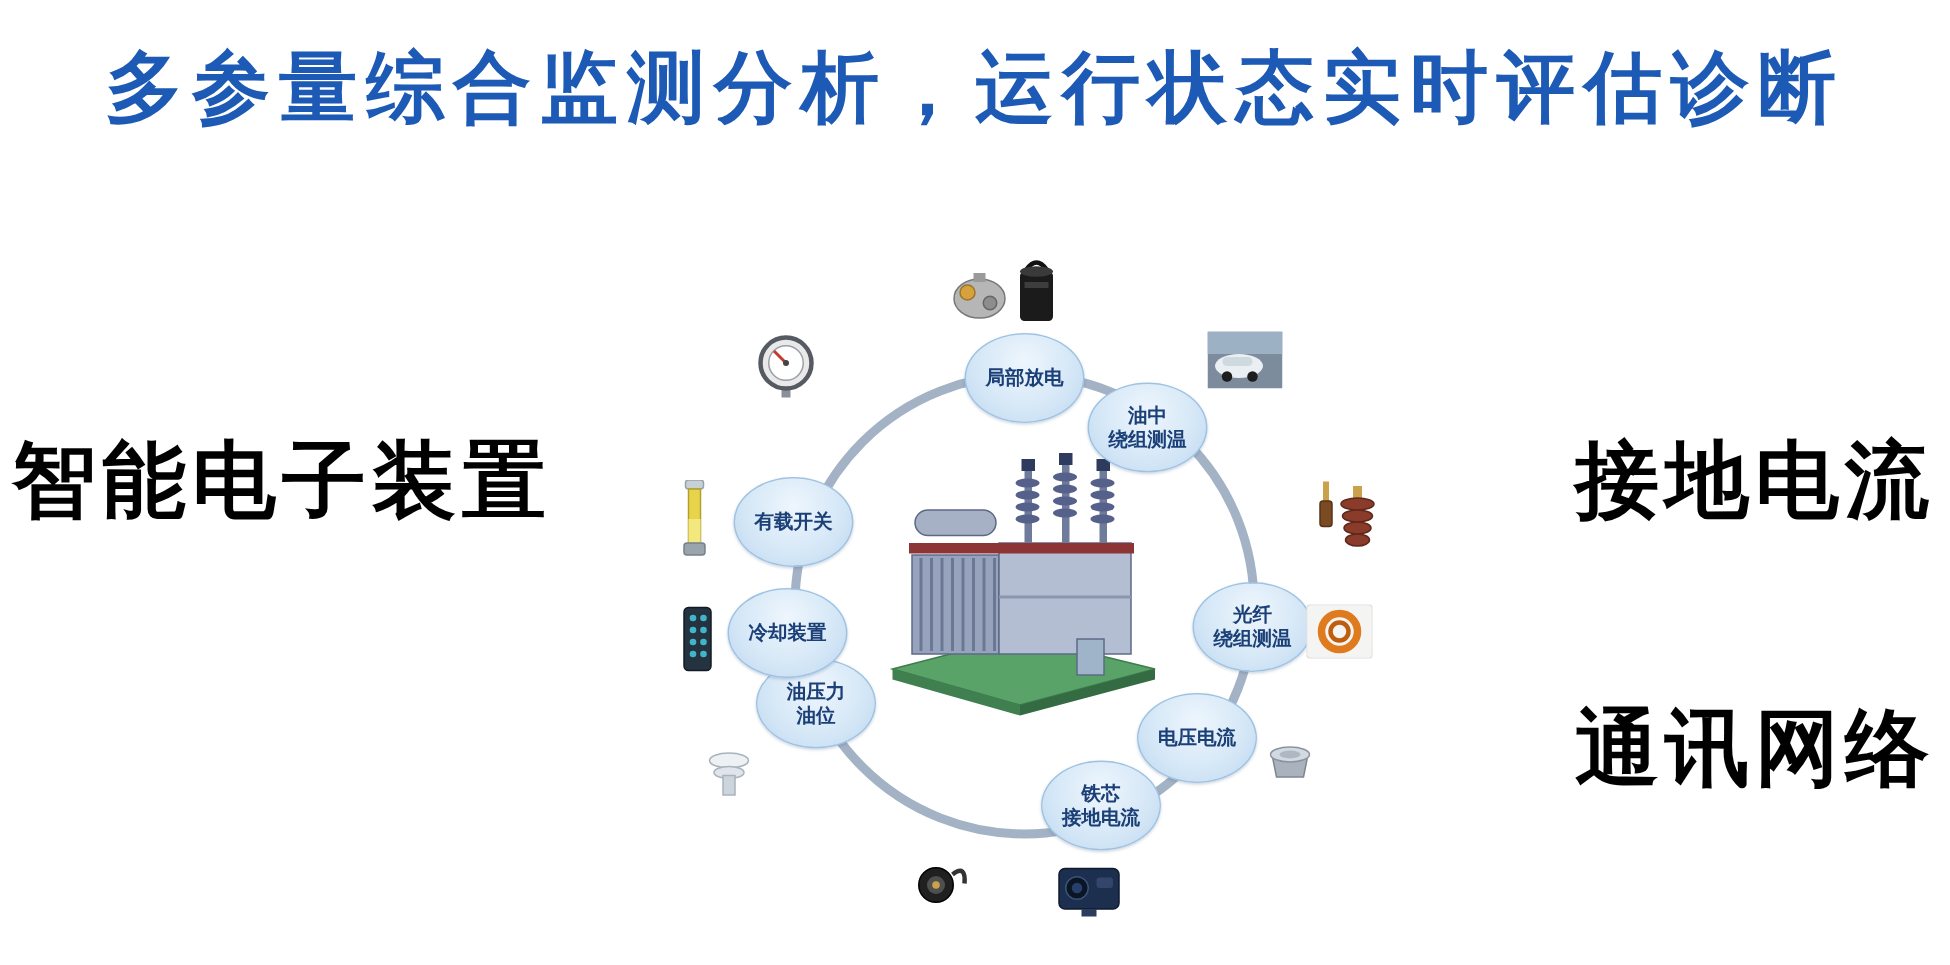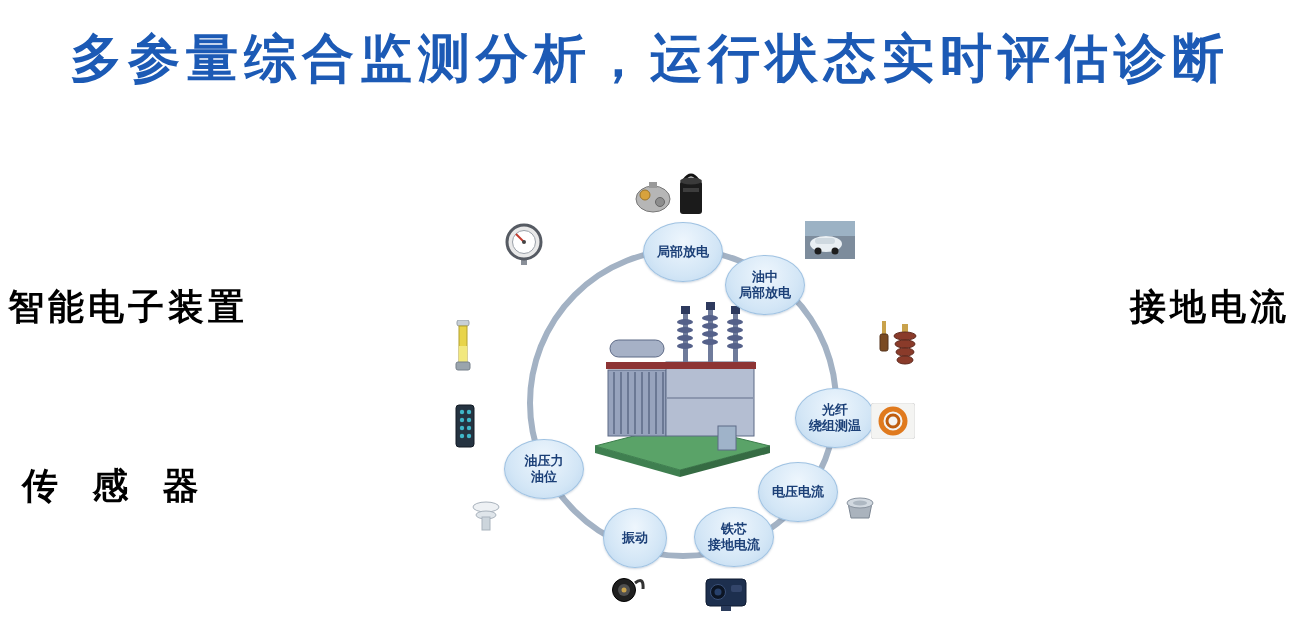--- a/index.html
+++ b/index.html
@@ -4,21 +4,21 @@
 <style>
   html,body{margin:0;padding:0;background:#fff;}
   #slide{position:relative;width:1300px;height:643px;background:#ffffff;overflow:hidden;
          font-family:"Liberation Sans","DejaVu Sans",sans-serif;}
 
   
   .title{position:absolute;top:24px;left:0;width:1300px;text-align:center;
          font-size:52px;font-weight:bold;color:#1c5ab5;letter-spacing:6px;white-space:nowrap;}
 
   
-  .side-label{position:absolute;font-size:36px;font-weight:bold;color:#000;letter-spacing:4px;white-space:nowrap;}
+  .side-label{position:absolute;font-size:56px;font-weight:bold;color:#000;letter-spacing:4px;white-space:nowrap;}
   .lbl-tl{left:8px;top:283px;}
   .lbl-bl{left:22px;top:462px;letter-spacing:0.95em;}
   .lbl-tr{right:10px;top:283px;}
   .lbl-br{right:10px;top:462px;}
 
   
   .ring{position:absolute;left:527px;top:247px;width:300px;height:300px;
         border:6px solid #a3b2c4;border-radius:50%;}
 
   
@@ -47,22 +47,22 @@
   .d-tube{left:452px;top:320px;}
 </style>
 </head>
 <body>
 
 <div id="slide">
 
   <div class="title">多参量综合监测分析，运行状态实时评估诊断</div>
 
   <div class="side-label lbl-tl">智能电子装置</div>
-  <div class="side-label lbl-bl">传感器</div>
   <div class="side-label lbl-tr">接地电流</div>
+  <div class="side-label lbl-br">通讯网络</div>
 
   <div class="ring"></div>
 
   <svg class="transformer" viewBox="0 0 200 180">
 
     <polygon points="15,148 100,126 190,148 100,172" fill="#5aa368" stroke="#3c7d4c" stroke-width="1"></polygon>
     <polygon points="15,148 15,155 100,179 100,172" fill="#3f7f50"></polygon>
     <polygon points="190,148 190,155 100,179 100,172" fill="#356b43"></polygon>
 
     <rect x="28" y="72" width="58" height="66" fill="#97a3bd" stroke="#5d6a86"></rect>
@@ -109,39 +109,42 @@
       <ellipse cx="155" cy="48" rx="8" ry="3" fill="#55618a"></ellipse>
       <rect x="151" y="8" width="9" height="8" fill="#2e3a5e"></rect>
     </g>
   </svg>
 
   <div class="node n1">
       <span class="node-label">局部放电</span>
     </div>
   <div class="node n2">
       <span class="node-label">油中
-局部放电</span>
+绕组测温</span>
     </div>
   <div class="node n4">
       <span class="node-label">光纤
 绕组测温</span>
     </div>
   <div class="node n5">
       <span class="node-label">电压电流</span>
     </div>
   <div class="node n6">
       <span class="node-label">铁芯
 接地电流</span>
     </div>
-  <div class="node n7">
-      <span class="node-label">振动</span>
-    </div>
   <div class="node n8">
       <span class="node-label">油压力
 油位</span>
+    </div>
+  <div class="node n9">
+      <span class="node-label">冷却装置</span>
+    </div>
+  <div class="node n10">
+      <span class="node-label">有载开关</span>
     </div>
 
   <svg class="dev d-gauge" width="46" height="46" viewBox="0 0 46 46">
     <rect x="20" y="34" width="6" height="9" fill="#8a9099"></rect>
     <circle cx="23" cy="20" r="17" fill="#e9e9e9" stroke="#565b63" stroke-width="3"></circle>
     <circle cx="23" cy="20" r="11.5" fill="#ffffff" stroke="#9aa0a8"></circle>
     <line x1="23" y1="20" x2="15" y2="12" stroke="#c23b2e" stroke-width="2"></line>
     <circle cx="23" cy="20" r="2" fill="#444"></circle>
   </svg>
 

